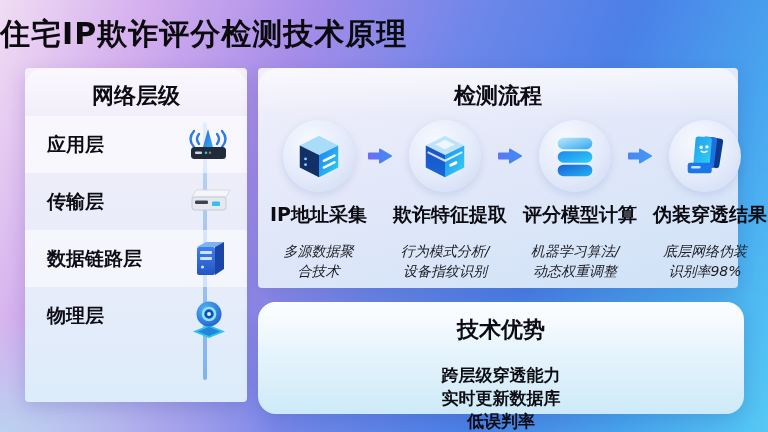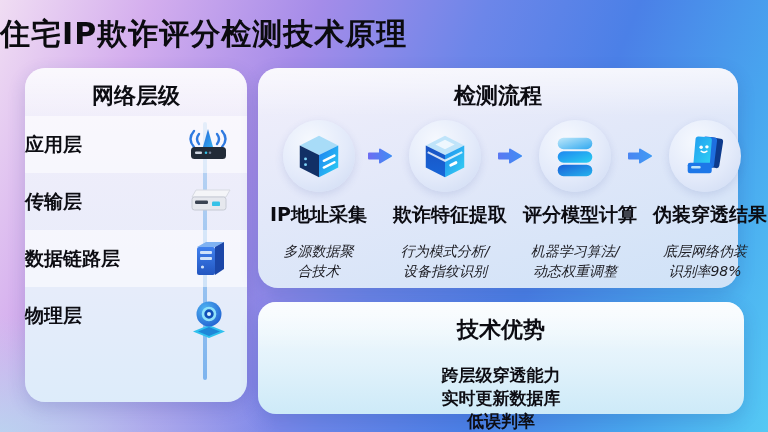--- a/index.html
+++ b/index.html
@@ -11,21 +11,21 @@
   .stage{
     position:relative;width:768px;height:432px;
     background:
       radial-gradient(ellipse 60% 45% at 0% 100%, rgba(185,216,240,.85), rgba(185,216,240,0) 60%),
       linear-gradient(112deg,#f0ddf3 0%,#d4aeee 16%,#a58ce9 34%,#6c86e9 52%,#4b80e7 68%,#48a6ef 85%,#55c9f4 100%);
   }
   .page-title{
     position:absolute;left:0;top:14px;width:768px;
     font-size:30px;font-weight:bold;letter-spacing:1px;color:#0b0b0f;
   }
-  .panel{position:absolute;border-radius:20px;box-shadow:0 6px 18px rgba(40,60,140,.18);}
+  .panel{position:absolute;border-radius:4px;box-shadow:0 6px 18px rgba(40,60,140,.18);}
   .panel-heading{
     text-align:center;font-weight:bold;font-size:22px;color:#0c0c12;
     padding-top:13px;height:35px;
     background:linear-gradient(180deg,rgba(255,255,255,.6),rgba(255,255,255,0));
     border-radius:20px 20px 0 0;
   }
 
   
   .layers-panel{
     left:25px;top:68px;width:222px;height:334px;
@@ -33,21 +33,21 @@
   }
   .layers-body{position:relative;height:286px;}
   .layer-connector{
     position:absolute;left:178px;top:6px;height:258px;width:4px;border-radius:2px;
     background:linear-gradient(180deg,#c3d8f4,#7db4ee);
   }
   .layer-row{
     position:relative;height:57px;display:flex;align-items:center;
   }
   .layer-row.striped{background:rgba(255,255,255,.55);}
-  .layer-label{font-size:19px;font-weight:bold;flex:1;color:#0d0d13;}
+  .layer-label{font-size:19px;font-weight:bold;padding-left:22px;flex:1;color:#0d0d13;}
   .layer-icon-cell{width:76px;display:flex;justify-content:center;align-items:center;}
 
   
   .flow-panel{
     left:258px;top:68px;width:480px;height:220px;
     background:linear-gradient(165deg,#f2effb 0%,#e2e8f9 45%,#cfe2f7 100%);
   }
   .flow-steps{display:flex;align-items:flex-start;justify-content:space-between;padding:4px 12px 0 12px;}
   .flow-step{width:104px;text-align:center;}
   .step-circle{

